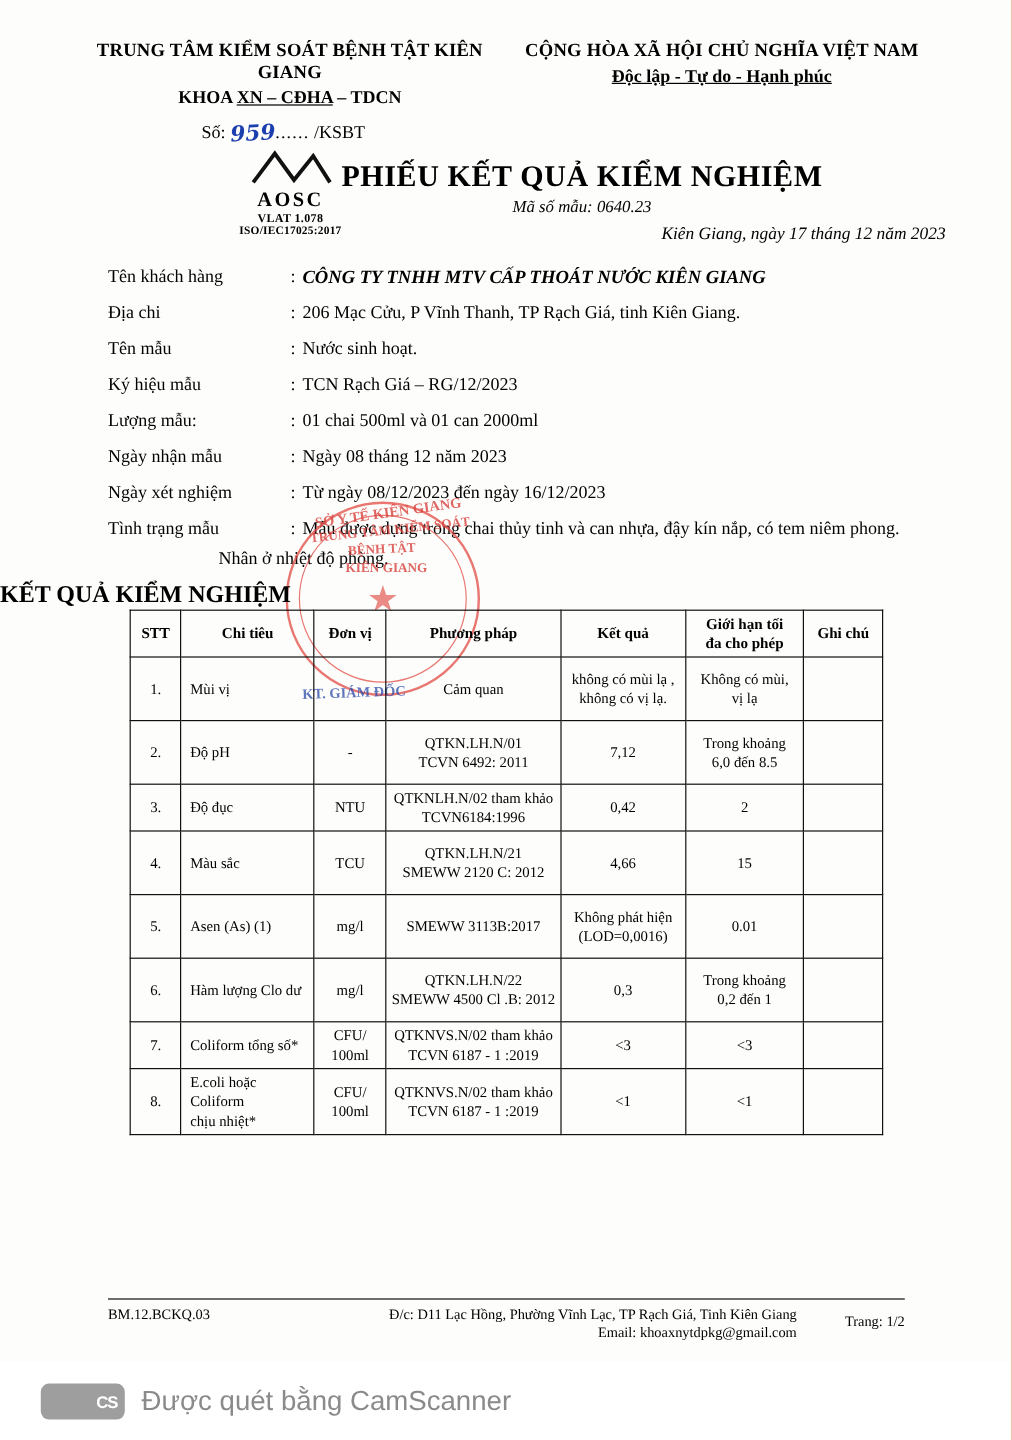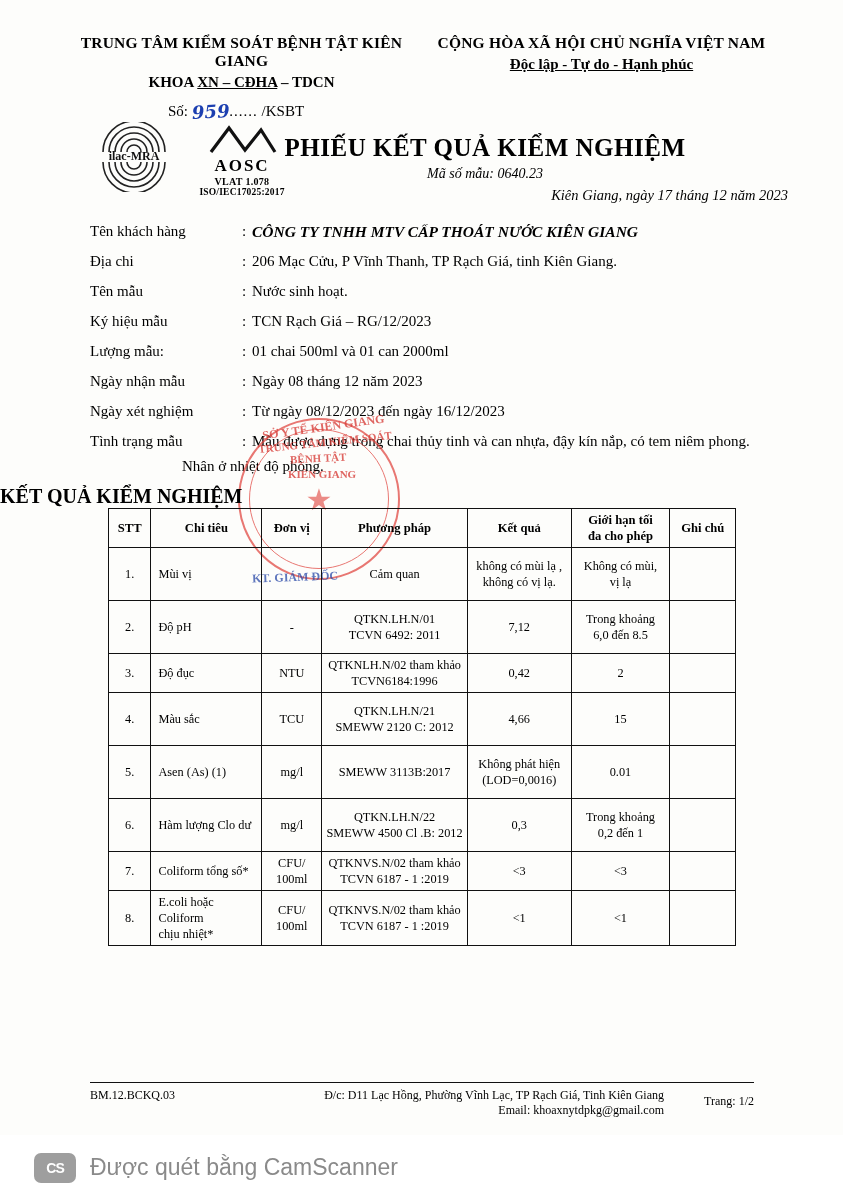--- a/index.html
+++ b/index.html
@@ -310,32 +310,33 @@
     top: 1135px;
     width: 843px;
     height: 65px;
     background: #ffffff;
     display: flex;
     align-items: center;
     padding-left: 34px;
     box-sizing: border-box;
   }
   .cam-logo {
-    width: 42px;
+    width: 30px;
     height: 30px;
     border-radius: 7px;
     background: #9e9e9e;
     color: #fff;
     font-family: "Liberation Sans", sans-serif;
     font-size: 14px;
     font-weight: bold;
     display: flex;
     align-items: center;
     justify-content: center;
     letter-spacing: -1px;
+    padding-left: 40px;
   }
   .cam-text {
     margin-left: 14px;
     color: #8a8a8a;
     font-family: "Liberation Sans", sans-serif;
     font-size: 23px;
   }
 </style>
 </head>
 <body>
@@ -355,37 +356,20 @@
         </div>
       </div>
       <div class="so-line">
         <span>Số:</span>
         <span class="so-num">959</span><span class="dots">......</span>
         <span>/KSBT</span>
       </div>
     </div>
 
     <div class="logos">
-      <div class="ilac">
-        <svg width="78" height="70" viewBox="0 0 78 70" aria-hidden="true">
-          <g stroke="#222" fill="none" stroke-width="1.6">
-            <path d="M8 30 A31 31 0 0 1 70 30"></path>
-            <path d="M14 30 A25 25 0 0 1 64 30"></path>
-            <path d="M20 30 A19 19 0 0 1 58 30"></path>
-            <path d="M26 30 A13 13 0 0 1 52 30"></path>
-            <path d="M32 30 A7 7 0 0 1 46 30"></path>
-            <path d="M8 40 A31 31 0 0 0 70 40"></path>
-            <path d="M14 40 A25 25 0 0 0 64 40"></path>
-            <path d="M20 40 A19 19 0 0 0 58 40"></path>
-            <path d="M26 40 A13 13 0 0 0 52 40"></path>
-            <path d="M32 40 A7 7 0 0 0 46 40"></path>
-          </g>
-          <text x="39" y="38" font-family="Liberation Serif, serif" font-size="12" font-weight="bold" text-anchor="middle" fill="#111">ilac-MRA</text>
-        </svg>
-      </div>
       <div class="aosc">
         <div class="aosc-mark">
           <svg width="74" height="30" viewBox="0 0 74 30" aria-hidden="true">
             <path d="M6 28 L24 4 L40 26 L56 6 L70 28" stroke="#111" stroke-width="3.2" fill="none"></path>
           </svg>
         </div>
         <div class="aosc-name">AOSC</div>
         <div class="aosc-l1">VLAT 1.078</div>
         <div class="aosc-l2">ISO/IEC17025:2017</div>
       </div>

